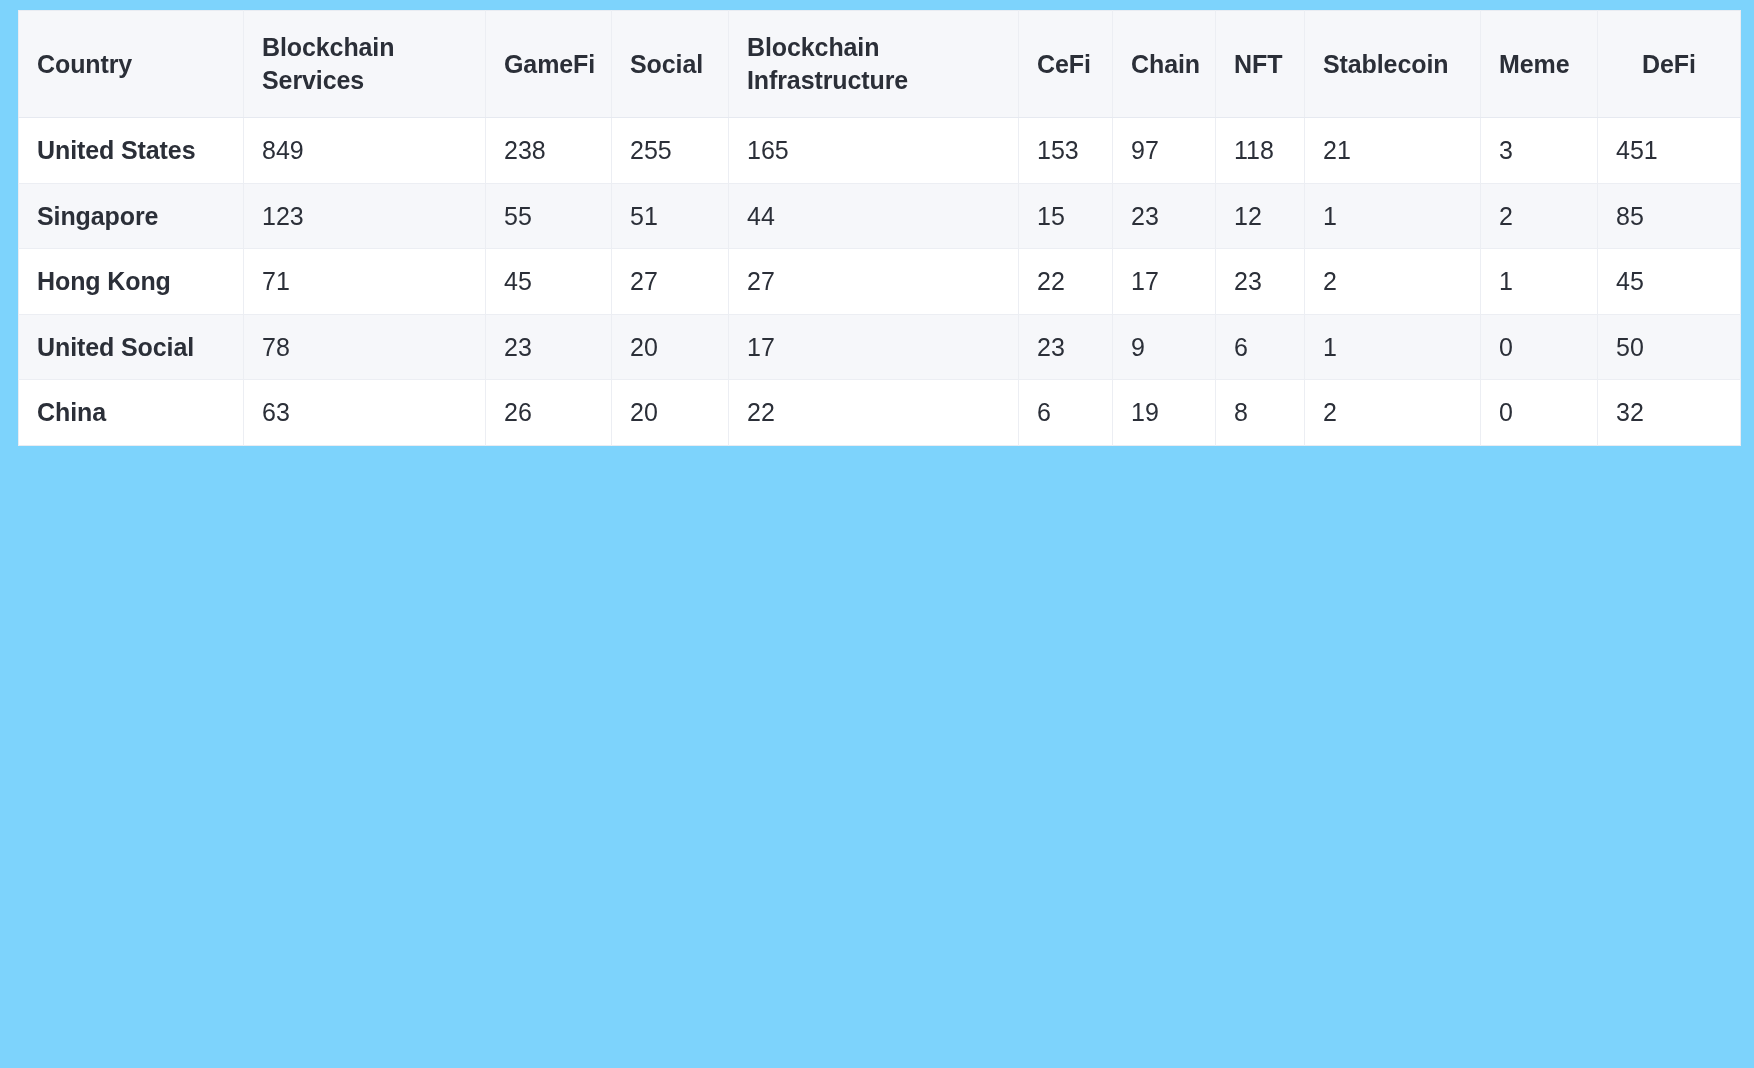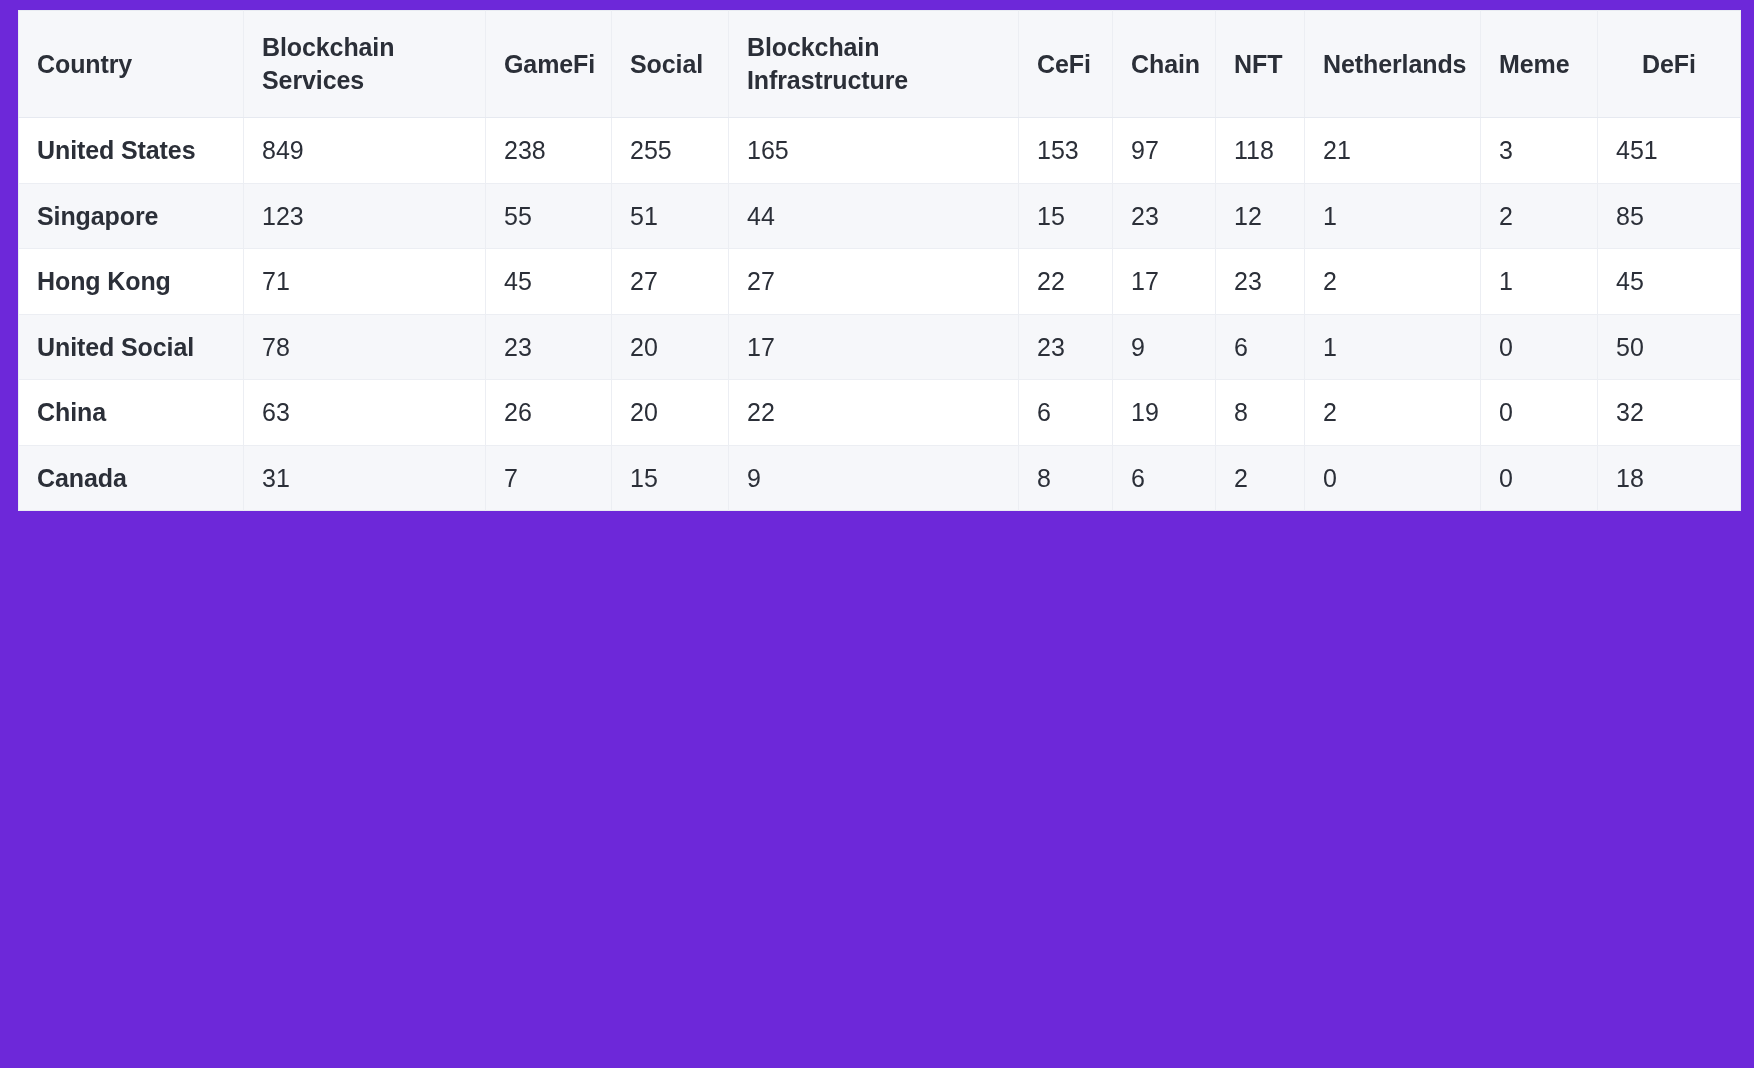--- a/index.html
+++ b/index.html
@@ -14,21 +14,21 @@
     height: 1068px;
     font-family: "Liberation Sans", "DejaVu Sans", sans-serif;
     color: #2b2f38;
     overflow: hidden;
   }
 
   .table-wrap {
     width: 1754px;
     height: 1068px;
     padding: 10px 14px 12px 18px;
-    background: #6d28d9;
+    background: #7dd3fc;
   }
 
   .data-table {
     width: 1722px;
     border-collapse: collapse;
     table-layout: fixed;
     background: #ffffff;
     border: 1px solid #e9ecf2;
     border-radius: 6px;
   }
@@ -106,21 +106,21 @@
     <thead>
       <tr>
         <th>Country</th>
         <th>Blockchain Services</th>
         <th>GameFi</th>
         <th>Social</th>
         <th>Blockchain Infrastructure</th>
         <th>CeFi</th>
         <th>Chain</th>
         <th>NFT</th>
-        <th>Netherlands</th>
+        <th>Stablecoin</th>
         <th>Meme</th>
         <th>DeFi</th>
       </tr>
     </thead>
     <tbody id="table-body">
         <tr class="row-even">
           <td class="country-cell">United States</td>
           <td>849</td>
           <td>238</td>
           <td>255</td>
@@ -177,28 +177,15 @@
           <td>26</td>
           <td>20</td>
           <td>22</td>
           <td>6</td>
           <td>19</td>
           <td>8</td>
           <td>2</td>
           <td>0</td>
           <td>32</td>
         </tr>
-        <tr class="row-odd">
-          <td class="country-cell">Canada</td>
-          <td>31</td>
-          <td>7</td>
-          <td>15</td>
-          <td>9</td>
-          <td>8</td>
-          <td>6</td>
-          <td>2</td>
-          <td>0</td>
-          <td>0</td>
-          <td>18</td>
-        </tr>
       </tbody>
   </table>
 </div>
 
 </body></html>

